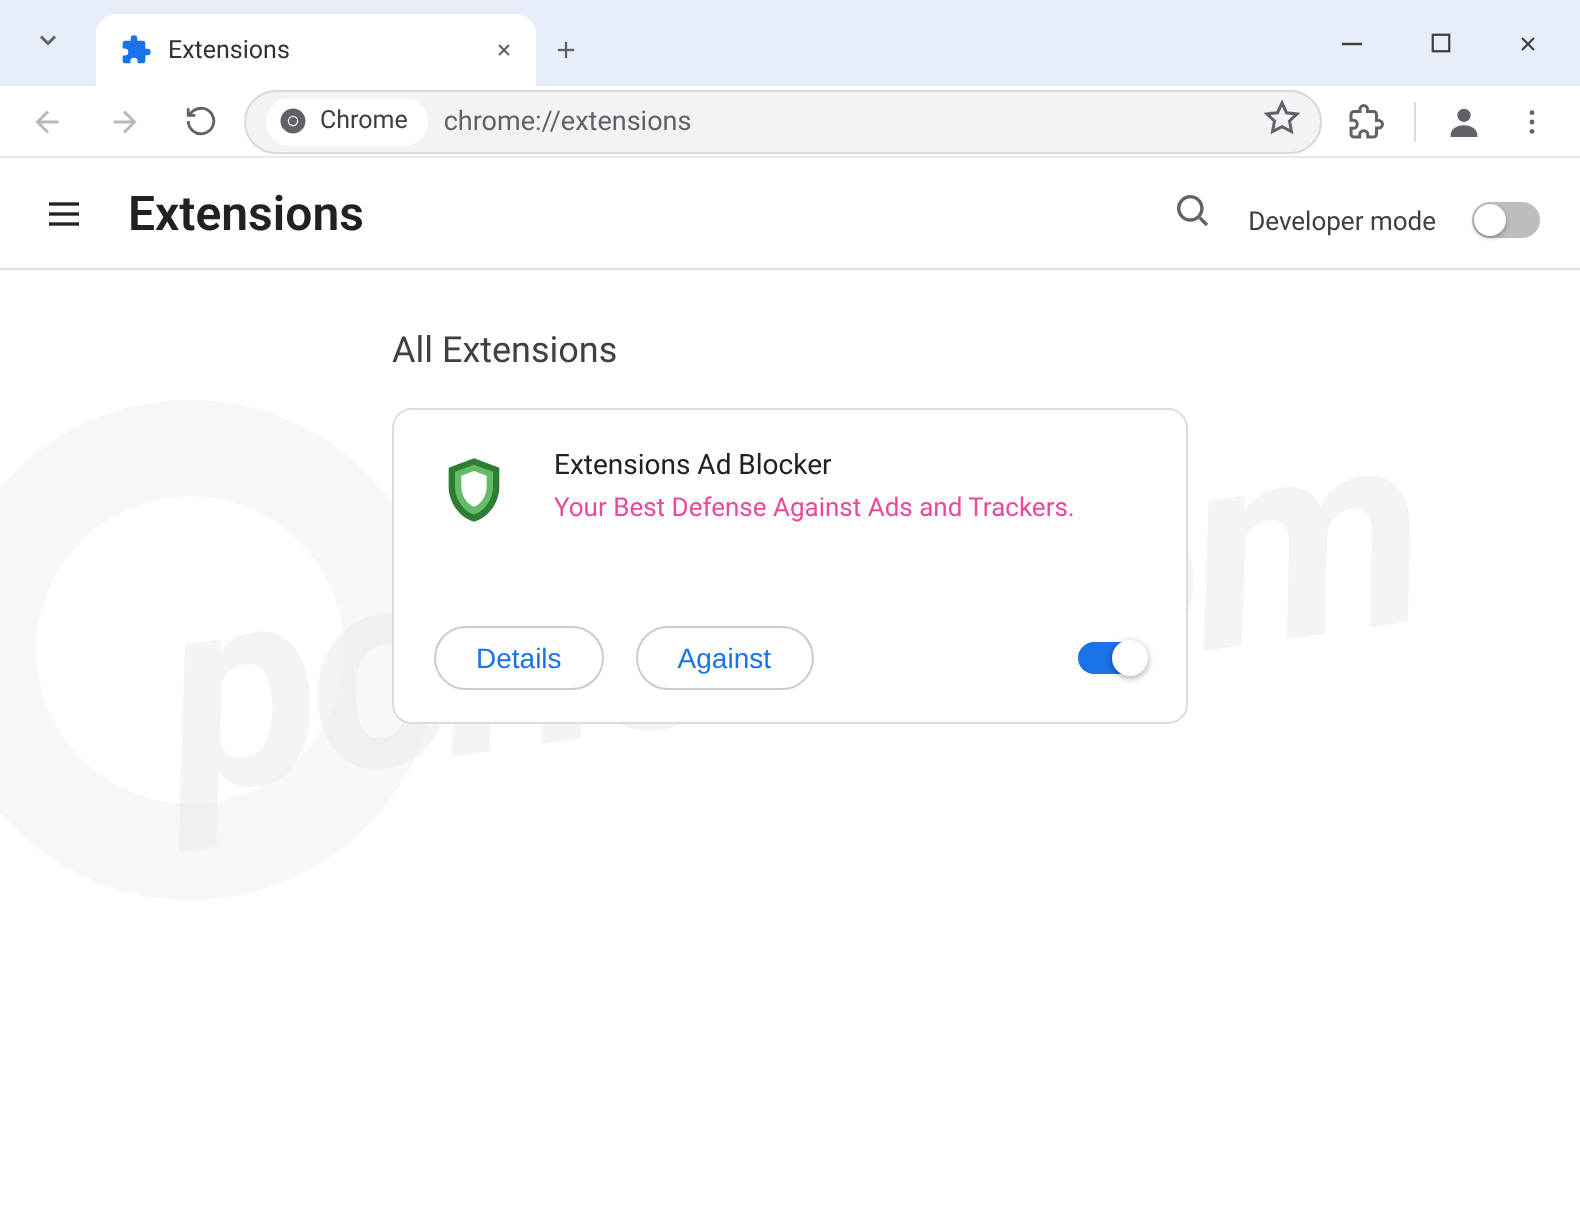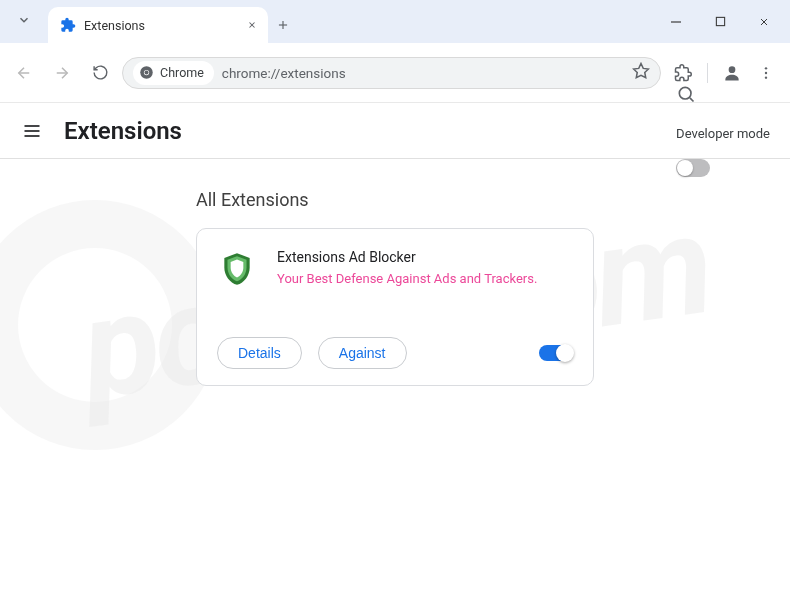--- a/index.html
+++ b/index.html
@@ -75,21 +75,21 @@
       padding-right: 4px;
     }
     .win-btn {
       width: 44px; height: 40px;
       display:flex; align-items:center; justify-content:center;
       color:#3c3c3c;
       cursor:pointer;
     }
     
     .toolbar {
-      height: 60px;
+      height: 36px;
       background: #fff;
       display:flex;
       align-items:center;
       padding: 0 8px;
       gap: 6px;
       border-bottom: 1px solid #e9e9e9;
       position: relative;
       z-index: 2;
     }
     .nav-btn {
@@ -126,21 +126,21 @@
       align-items:center;
       padding: 0 20px;
       gap:20px;
       border-bottom: 1px solid #e0e0e0;
       position:relative;
       z-index:2;
       background: rgba(255,255,255,0.0);
     }
     .hamburger { width:24px; height:24px; display:flex; align-items:center; justify-content:center; color:#5f6368; cursor:pointer;}
     .ext-title { font-size:24px; font-weight:600; color:#202124;}
-    .ext-header-right { margin-left:auto; display:flex; align-items:flex-start; gap:18px;flex-direction:column;}
+    .ext-header-right { margin-left:auto; display:flex; align-items:flex-end; gap:18px;}
     .dev-label { font-size:13px; color:#3c4043;}
     .toggle {
       width:34px; height:18px; border-radius:10px; background:#9aa0a6; position:relative; cursor:pointer;
     }
     .toggle.off { background:#bdbdbf;}
     .toggle .knob {
       position:absolute; width:16px; height:16px; border-radius:50%; background:#fff; top:1px; left:1px;
       box-shadow:0 1px 2px rgba(0,0,0,0.3);
     }
     .switch-big {

